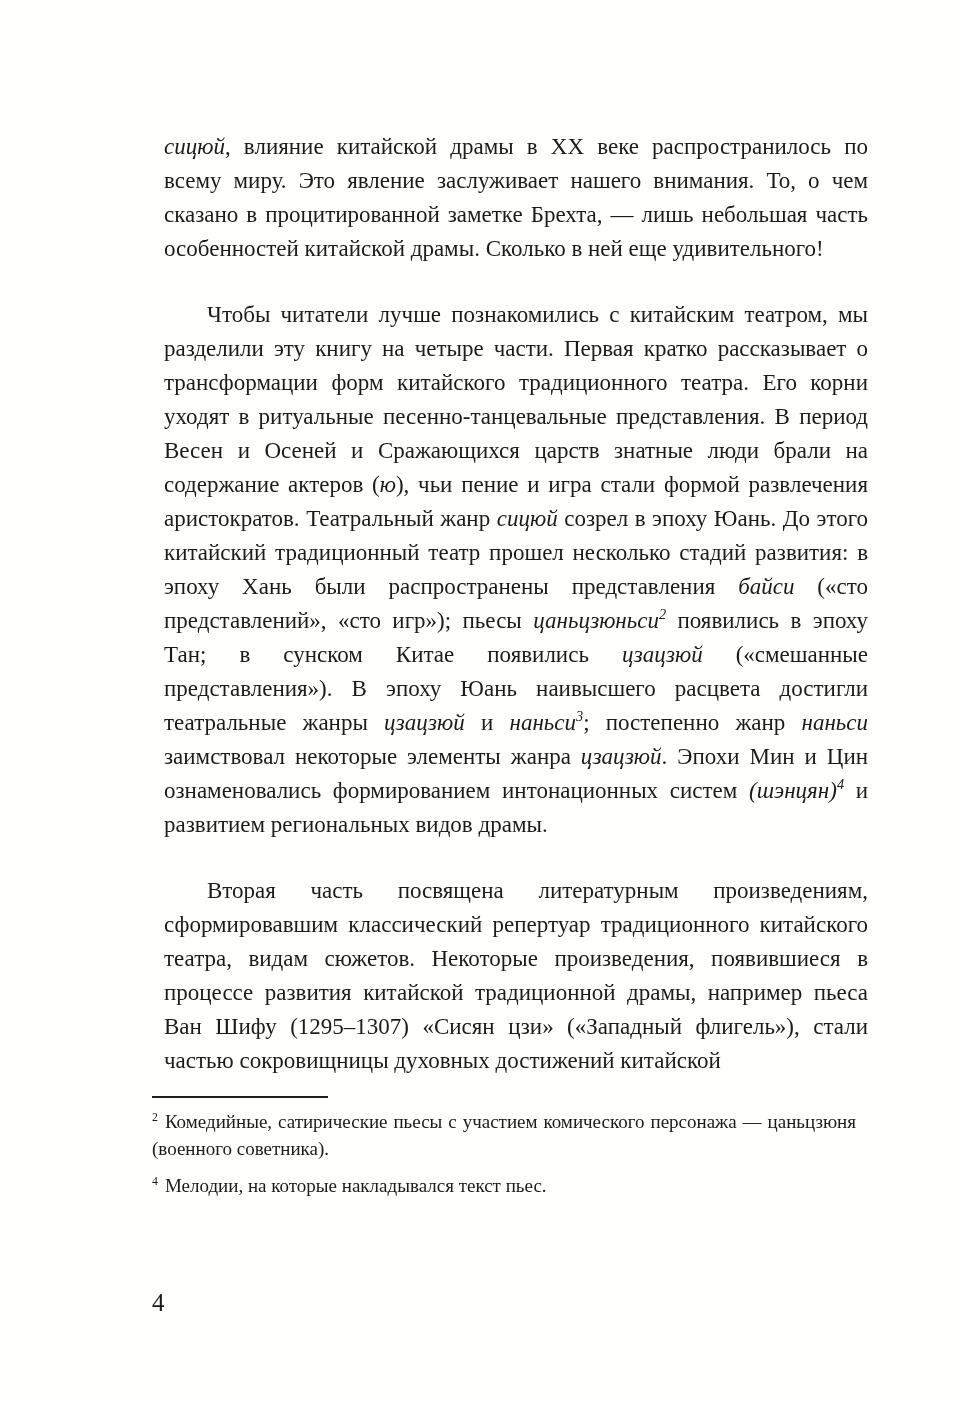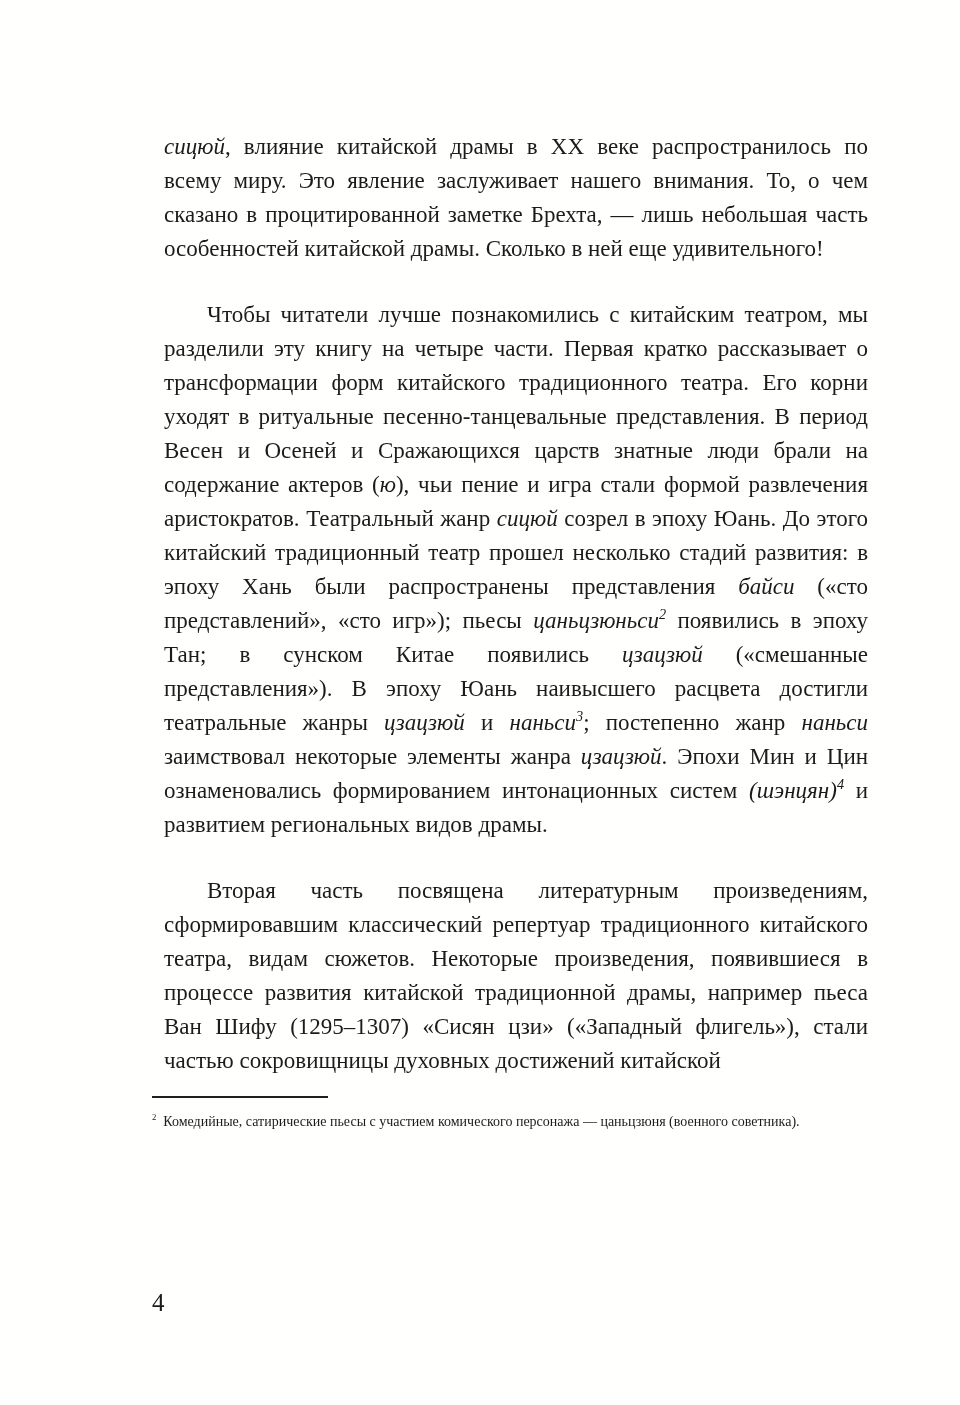--- a/index.html
+++ b/index.html
@@ -52,21 +52,21 @@
     width: 704px;
   }
   .fn-separator {
     width: 176px;
     border: 0;
     border-top: 2px solid #1f1f1f;
     margin: 0 0 10px 0;
   }
   .footnote-area p.footnote {
     margin: 0 0 10px 0;
-    font-size: 14px;
+    font-size: 19px;
     line-height: 27px;
     text-align: justify;
   }
   .footnote-area sup.fn-marker {
     margin-right: 7px;
   }
   .page-number {
     position: absolute;
     left: 152px;
     top: 1288px;
@@ -81,17 +81,18 @@
 
   <div class="body-text">
       <p class="para"><span class="italic">сицюй</span><span>, влияние китайской драмы в XX веке распространилось по всему миру. Это явление заслуживает нашего внимания. То, о чем сказано в процитированной заметке Брехта, — лишь небольшая часть особенностей китайской драмы. Сколько в ней еще удивительного!</span></p>
       <p class="para indent"><span>Чтобы читатели лучше познакомились с китайским театром, мы разделили эту книгу на четыре части. Первая кратко рассказывает о трансформации форм китайского традиционного театра. Его корни уходят в ритуальные песенно-танцевальные представления. В период Весен и Осеней и Сражающихся царств знатные люди брали на содержание актеров (</span><span class="italic">ю</span><span>), чьи пение и игра стали формой развлечения аристократов. Театральный жанр </span><span class="italic">сицюй</span><span> созрел в эпоху Юань. До этого китайский традиционный театр прошел несколько стадий развития: в эпоху Хань были распространены представления </span><span class="italic">байси</span><span> («сто представлений», «сто игр»); пьесы </span><span class="italic">цаньцзюньси</span><sup class="italic">2</sup><span> появились в эпоху Тан; в сунском Китае появились </span><span class="italic">цзацзюй</span><span> («смешанные представления»). В эпоху Юань наивысшего расцвета достигли театральные жанры </span><span class="italic">цзацзюй</span><span> и </span><span class="italic">наньси</span><sup class="italic">3</sup><span>; постепенно жанр </span><span class="italic">наньси</span><span> заимствовал некоторые элементы жанра </span><span class="italic">цзацзюй</span><span>. Эпохи Мин и Цин ознаменовались формированием интонационных систем </span><span class="italic">(шэнцян)</span><sup class="italic">4</sup><span> и развитием региональных видов драмы.</span></p>
       <p class="para indent"><span>Вторая часть посвящена литературным произведениям, сформировавшим классический репертуар традиционного китайского театра, видам сюжетов. Некоторые произведения, появившиеся в процессе развития китайской традиционной драмы, например пьеса Ван Шифу (1295–1307) «Сисян цзи» («Западный флигель»), стали частью сокровищницы духовных достижений китайской</span></p>
     </div>
 
   <div class="footnote-area">
     <hr class="fn-separator">
   <p class="footnote"><sup class="fn-marker">2</sup><span>Комедийные, сатирические пьесы с участием комического персонажа — цаньцзюня (военного советника).</span></p>
+      <p class="footnote"><sup class="fn-marker">4</sup><span>Мелодии, на которые накладывался текст пьес.</span></p>
     </div>
 
   <div class="page-number">4</div>
 
 </div>
 
 </body></html>

